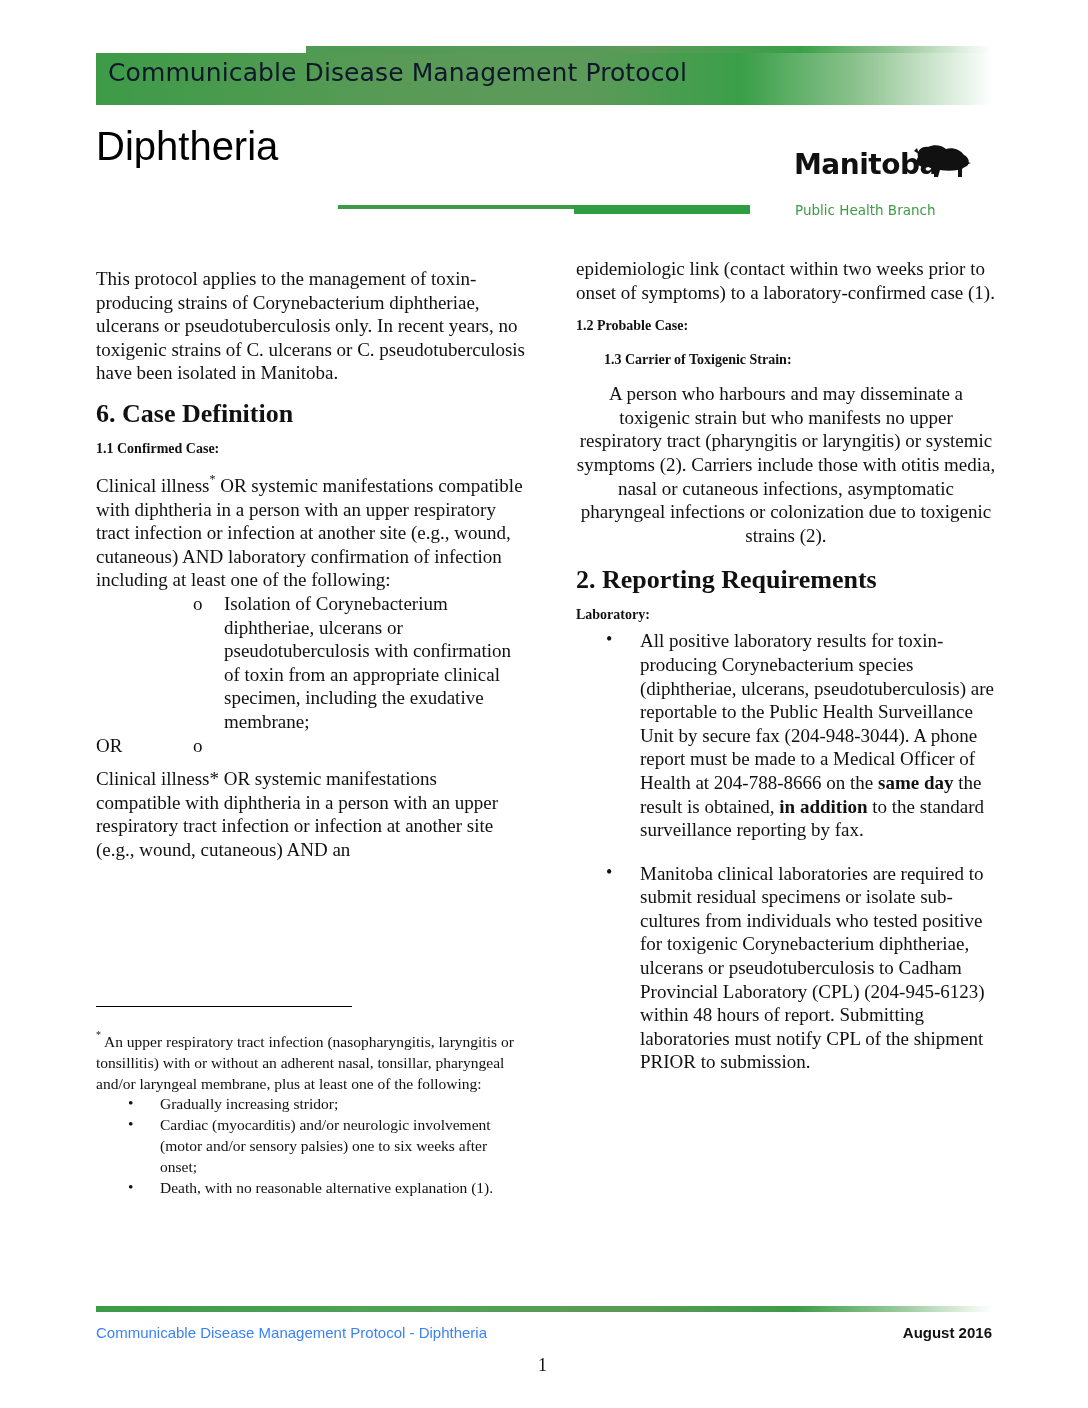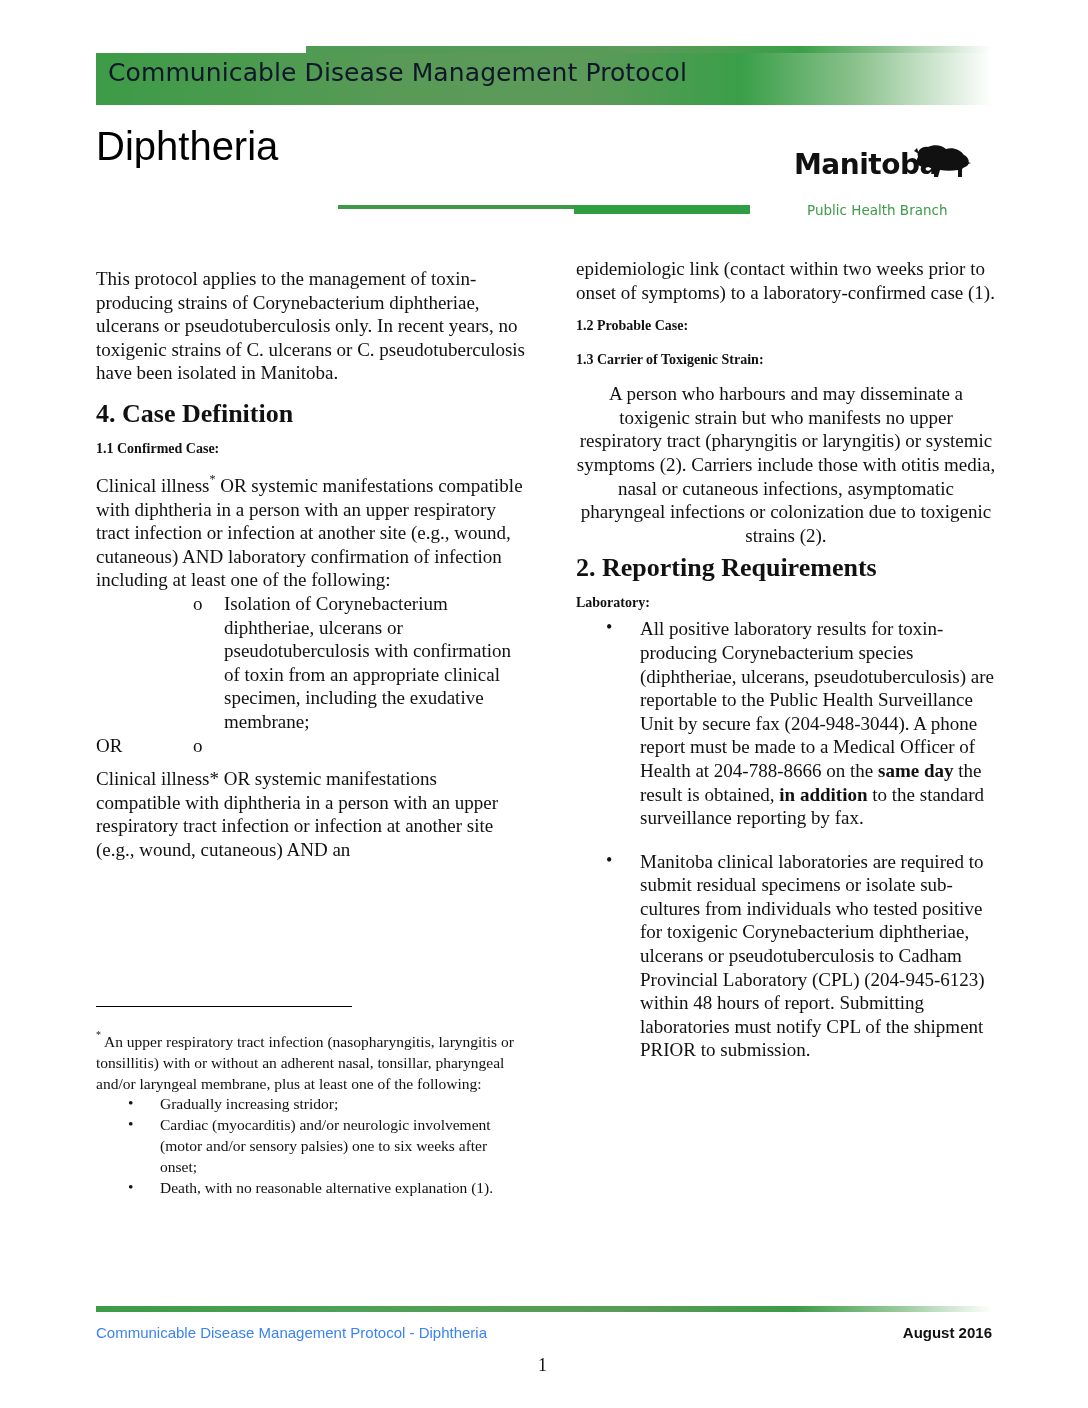--- a/index.html
+++ b/index.html
@@ -13,21 +13,21 @@
     background: linear-gradient(to right, #4f9a54 0%, #5c9a59 50%, #3a9f48 72%, #8cc28e 85%, #ffffff 100%); }
   .banner-title { left: 108px; top: 58px; font-family: "DejaVu Sans", sans-serif; font-size: 25px; color: #0f172a; letter-spacing: 0.1px; font-weight: normal; text-align: right; }
 
   .doc-title { left: 96px; top: 124px; font-family: "Liberation Sans", sans-serif; font-size: 40px; color: #000; }
   .title-rule-thick { left: 574px; top: 205px; width: 176px; height: 9px; background: #2f9e43; }
   .title-rule-mid { left: 338px; top: 205px; width: 412px; height: 4px; background: #3d9b47; }
 
   
   .logo-word { left: 794px; top: 148px; font-family: "DejaVu Sans", sans-serif; font-weight: bold; font-size: 28px; color: #111; letter-spacing: -0.5px; }
   .bison { left: 912px; top: 143px; width: 60px; height: 38px; }
-  .logo-sub { left: 795px; top: 202px; font-family: "DejaVu Sans", sans-serif; font-size: 13.5px; color: #3d9b47; margin-left: 12px; }
+  .logo-sub { left: 795px; top: 202px; font-family: "DejaVu Sans", sans-serif; font-size: 13.5px; color: #3d9b47; }
 
   
   .col { font-size: 19px; line-height: 23.6px; }
   .col p { margin: 0; }
   .left-col { left: 96px; top: 267px; width: 430px; }
   .right-col { left: 576px; top: 257px; width: 420px; }
 
   .h1 { font-weight: bold; font-size: 26px; line-height: 30px; }
   .h2 { font-weight: bold; font-size: 14px; line-height: 24px; }
 
@@ -70,21 +70,21 @@
 <div class="abs logo-word">Manitoba</div>
 <svg class="abs bison" viewBox="0 0 60 38">
   <path d="M6 14 C4 8 10 3 16 4 C22 1 30 2 34 6 C40 4 48 6 52 12 C56 14 58 18 56 22 C54 24 52 24 50 26 L50 34 L46 34 L46 27 C40 28 34 28 28 27 L26 34 L22 34 L22 26 C18 25 16 24 14 22 L10 24 L6 22 C4 20 4 17 6 14 Z" fill="#111"></path>
   <path d="M2 8 L7 11 L5 5 Z" fill="#111"></path>
   <path d="M52 18 L59 20 L53 22 Z" fill="#111"></path>
 </svg>
 <div class="abs logo-sub">Public Health Branch</div>
 
 <div class="abs col left-col">
   <p>This protocol applies to the management of toxin-producing strains of Corynebacterium diphtheriae, ulcerans or pseudotuberculosis only.  In recent years, no toxigenic strains of C. ulcerans or C. pseudotuberculosis have been isolated in Manitoba.</p>
-  <div class="h1" style="margin-top:14px;">4. Case Definition</div>
+  <div class="h1" style="margin-top:14px;">6. Case Definition</div>
   <div class="h2" style="margin-top:8px;">1.1 Confirmed Case:</div>
   <p style="margin-top:13px;"><span>Clinical illness</span><sup>*</sup><span> OR systemic manifestations compatible with diphtheria in a person with an upper respiratory tract infection or infection at another site (e.g., wound, cutaneous) AND laboratory confirmation of infection  including at least one of the following:</span></p>
   <ul class="sub-list">
     <li><span class="marker">o</span><span>Isolation of Corynebacterium diphtheriae, ulcerans or pseudotuberculosis with confirmation of toxin from an appropriate clinical specimen, including the exudative membrane;</span></li>
     <li><span class="marker">o</span></li>
   </ul>
   <p>OR</p>
   <p style="margin-top:10px;">Clinical illness* OR systemic manifestations compatible with diphtheria in a person with an upper respiratory tract infection or infection at another site (e.g., wound, cutaneous) AND an</p>
 </div>
 
@@ -94,23 +94,23 @@
   <ul class="fn-list">
     <li><span class="marker">•</span><span>Gradually increasing stridor;</span></li>
     <li><span class="marker">•</span><span>Cardiac (myocarditis) and/or neurologic involvement (motor and/or sensory palsies) one to six weeks after onset;</span></li>
     <li><span class="marker">•</span><span>Death, with no reasonable alternative explanation (1).</span></li>
   </ul>
 </div>
 
 <div class="abs col right-col">
   <p>epidemiologic link (contact within two weeks prior to onset of symptoms) to a laboratory-confirmed case (1).</p>
   <div class="h2" style="margin-top:10px;">1.2  Probable Case:</div>
-  <div class="h2" style="margin-top:10px;">1.3 Carrier of Toxigenic Strain:</div>
+  <div class="h2" style="margin-top:10px;margin-left:28px;">1.3 Carrier of Toxigenic Strain:</div>
   <p style="margin-top:10px;text-align:center;">A person who harbours and may disseminate a toxigenic strain but who manifests no upper respiratory tract (pharyngitis or laryngitis) or systemic symptoms (2).  Carriers include those with otitis media, nasal or cutaneous infections, asymptomatic pharyngeal infections or colonization due to toxigenic strains (2).</p>
-  <div class="h1" style="margin-top:6px;">2. Reporting Requirements</div>
+  <div class="h1" style="margin-top:18px;">2. Reporting Requirements</div>
   <div class="h2" style="margin-top:8px;">Laboratory:</div>
   <ul class="bullet-list" style="margin-top:2px;">
     <li><span class="marker">•</span><span>All positive laboratory results for toxin-producing Corynebacterium species (diphtheriae, ulcerans, pseudotuberculosis) are reportable to the Public Health Surveillance Unit by secure fax (204-948-3044).   A phone report must be made to a Medical Officer of Health at 204-788-8666 on the </span><b>same day</b><span> the result is obtained, </span><b>in addition</b><span> to the standard surveillance reporting by fax.</span></li>
     <li style="margin-top:20px;"><span class="marker">•</span><span>Manitoba clinical laboratories are required to submit residual specimens or isolate sub-cultures from individuals who tested positive for toxigenic Corynebacterium diphtheriae, ulcerans or pseudotuberculosis to Cadham Provincial Laboratory (CPL) (204-945-6123) within 48 hours of report.  Submitting laboratories must notify CPL of the shipment PRIOR to submission.</span></li>
   </ul>
 </div>
 
 <div class="abs footer-rule"></div>
 <div class="abs footer-left">Communicable Disease Management Protocol - Diphtheria</div>
 <div class="abs footer-right">August 2016</div>

